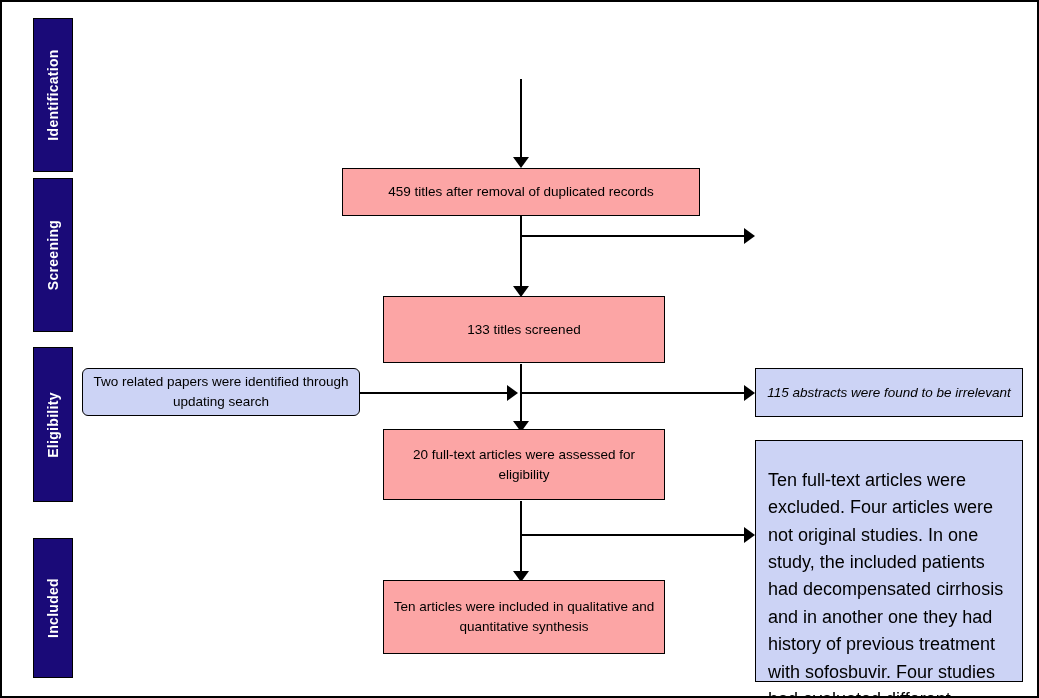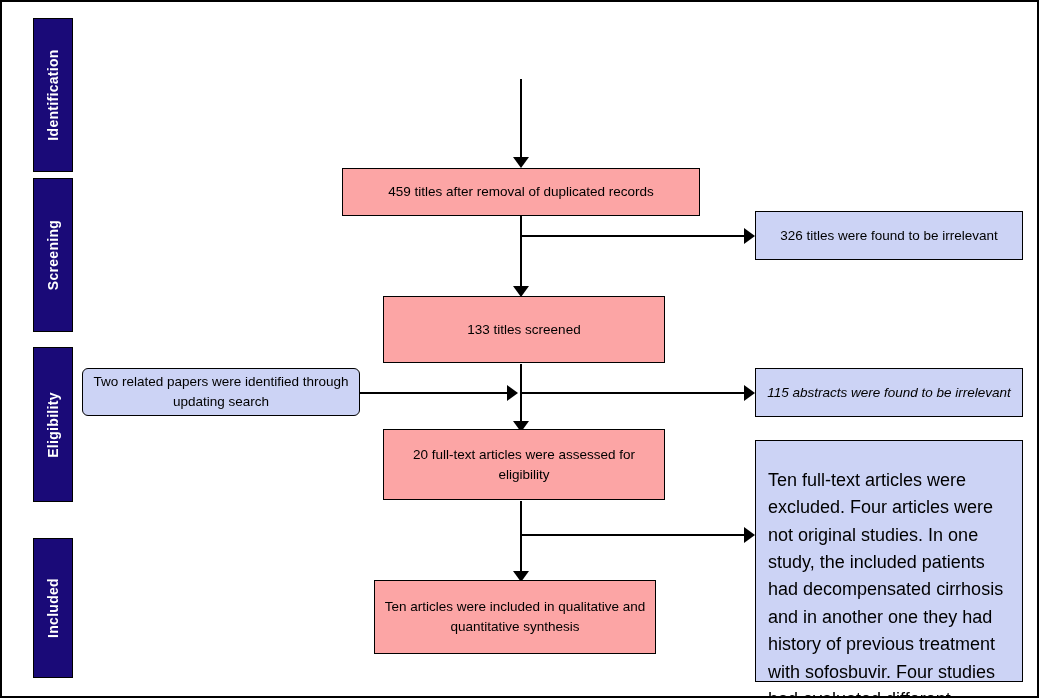--- a/index.html
+++ b/index.html
@@ -118,27 +118,26 @@
   <div class="arrow-right" style="left:742px;top:383px;"></div>
 
   <div class="vline" style="left:518px;top:499px;height:72px;"></div>
   <div class="arrow-down" style="left:511px;top:569px;"></div>
   <div class="hline" style="left:518px;top:532px;width:226px;"></div>
   <div class="arrow-right" style="left:742px;top:525px;"></div>
 
 
   <div class="box green" style="left:340px;top:166px;width:358px;height:48px;">459 titles after removal of duplicated records</div>
 
-  <div class="box lav" style="left:753px;top:209px;width:268px;height:49px;">326 titles were found to be irrelevant</div>
 
   <div class="box green" style="left:381px;top:294px;width:282px;height:67px;text-align:center;">133 titles screened</div>
 
   <div class="box lav" style="left:80px;top:366px;width:278px;height:48px;border-radius:6px;">Two related papers were identified through updating search</div>
 
   <div class="box lav" style="left:753px;top:366px;width:268px;height:49px;font-style:italic;">115 abstracts were found to be irrelevant</div>
 
   <div class="box green" style="left:381px;top:427px;width:282px;height:71px;">20 full-text articles were assessed for eligibility</div>
 
   <div class="box lav left-align" style="left:753px;top:438px;width:268px;height:242px;">Ten full-text articles were excluded. Four articles were not original studies. In one study, the included patients had decompensated cirrhosis and in another one they had history of previous treatment with sofosbuvir. Four studies had evaluated different outcomes than SVR including safety, tolerability, insurance authorities, and cost benefit.</div>
 
-  <div class="box green" style="left:372px;top:578px;width:282px;height:74px;">Ten articles were included in qualitative and quantitative synthesis</div>
+  <div class="box green" style="left:381px;top:578px;width:282px;height:74px;">Ten articles were included in qualitative and quantitative synthesis</div>
 
 </div>
 
 </body></html>

